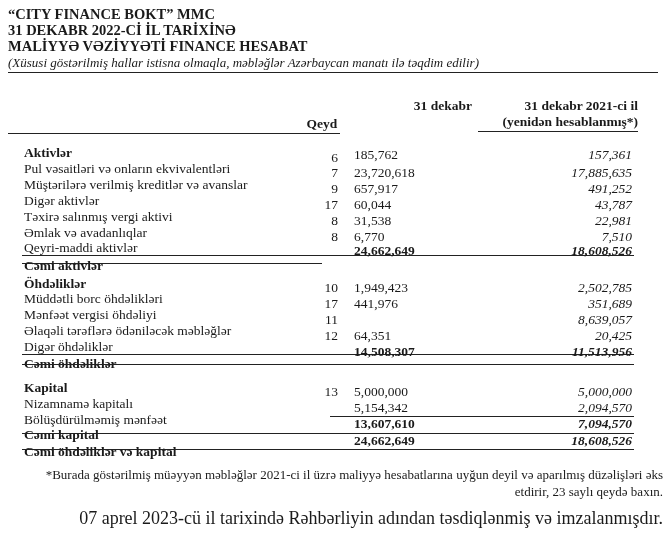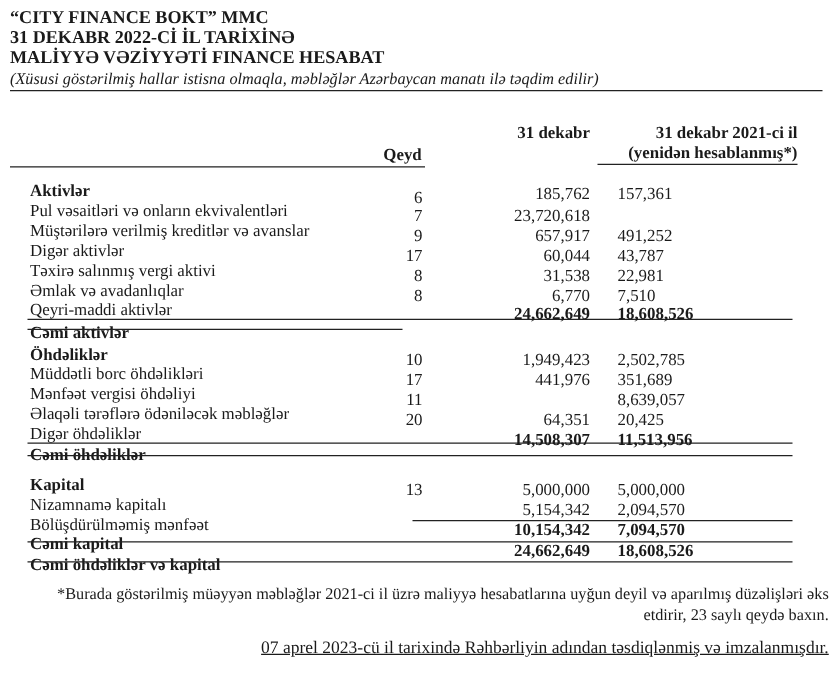--- a/index.html
+++ b/index.html
@@ -7,22 +7,22 @@
     width: 667px; height: 545px; overflow: hidden; position: relative;
     font-family: "Liberation Serif", serif; color: #1a1a1a;
   }
   .hdr { position: absolute; left: 8px; font-weight: bold; font-size: 14.5px; line-height: 17px; }
   .sub { position: absolute; left: 8px; top: 55px; font-style: italic; font-size: 13px; width: 650px;
          border-bottom: 1.5px solid #222; padding-bottom: 1px; }
   .colh { position: absolute; font-weight: bold; font-size: 13.5px; text-align: right; line-height: 16px; }
   .row { position: absolute; left: 24px; width: 608px; height: 17px; font-size: 13.5px; line-height: 17px; }
   .row .lbl { position: absolute; left: 0; top: 0; white-space: nowrap; }
   .row .note { position: absolute; left: 270px; width: 44px; text-align: right; top: 0; }
-  .row .v1 { position: absolute; left: 330px; width: 118px; text-align: right; top: 0; }
-  .row .v2 { position: absolute; left: 470px; width: 138px; text-align: left; top: 0; }
+  .row .v1 { position: absolute; left: 330px; width: 118px; top: 0; }
+  .row .v2 { position: absolute; left: 470px; width: 138px; text-align: right; top: 0; font-style: italic; }
   .bold { font-weight: bold; }
   .line { position: absolute; height: 0; border-top: 1.5px solid #222; }
   .foot { position: absolute; left: 8px; font-size: 13px; line-height: 17px; width: 655px; text-align: right; }
 </style>
 </head>
 <body>
 
 <div class="hdr" style="top:6px">“CITY FINANCE BOKT” MMC</div>
 <div class="hdr" style="top:22px">31 DEKABR 2022-Cİ İL TARİXİNƏ</div>
 <div class="hdr" style="top:38px">MALİYYƏ VƏZİYYƏTİ FINANCE HESABAT</div>
@@ -46,20 +46,21 @@
   <span class="note">6</span>
   <span class="v1" style="top:-3px">185,762</span>
   <span class="v2" style="top:-3px">157,361</span>
 </div>
 <div class="row" style="top:160px">
   <span class="lbl">Pul vəsaitləri və onların ekvivalentləri</span>
 </div>
 <div class="row" style="top:164px">
   <span class="note">7</span>
   <span class="v1">23,720,618</span>
+  <span class="v2">17,885,635</span>
 </div>
 <div class="row" style="top:176px">
   <span class="lbl">Müştərilərə verilmiş kreditlər və avanslar</span>
 </div>
 <div class="row" style="top:180px">
   <span class="note">9</span>
   <span class="v1">657,917</span>
   <span class="v2">491,252</span>
 </div>
 <div class="row" style="top:192px">
@@ -118,21 +119,21 @@
   <span class="lbl">Mənfəət vergisi öhdəliyi</span>
 </div>
 <div class="row" style="top:311px">
   <span class="note">11</span>
   <span class="v2">8,639,057</span>
 </div>
 <div class="row" style="top:322px">
   <span class="lbl">Əlaqəli tərəflərə ödəniləcək məbləğlər</span>
 </div>
 <div class="row" style="top:327px">
-  <span class="note">20</span>
+  <span class="note">12</span>
   <span class="v1">64,351</span>
   <span class="v2">20,425</span>
 </div>
 <div class="row" style="top:338px">
   <span class="lbl">Digər öhdəliklər</span>
 </div>
 <div class="line" style="left:22px; top:354px; width:612px;"></div>
 <div class="row bold" style="top:355px">
   <span class="lbl">Cəmi öhdəliklər</span>
   <span class="v1" style="top:-12px; font-weight:bold">14,508,307</span>
@@ -153,30 +154,30 @@
 </div>
 <div class="row" style="top:399px">
   <span class="v1">5,154,342</span>
   <span class="v2">2,094,570</span>
 </div>
 <div class="row" style="top:411px">
   <span class="lbl">Bölüşdürülməmiş mənfəət</span>
 </div>
 <div class="line" style="left:330px; top:416px; width:304px;"></div>
 <div class="row bold" style="top:415px">
-  <span class="v1" style="font-weight:bold">10,154,342</span>
+  <span class="v1" style="font-weight:bold">13,607,610</span>
   <span class="v2" style="font-weight:bold">7,094,570</span>
 </div>
 <div class="row bold" style="top:426px">
   <span class="lbl">Cəmi kapital</span>
 </div>
 <div class="line" style="left:22px; top:433px; width:612px;"></div>
 <div class="row bold" style="top:432px">
   <span class="v1" style="font-weight:bold">24,662,649</span>
   <span class="v2" style="font-weight:bold">18,608,526</span>
 </div>
 <div class="row bold" style="top:443px">
   <span class="lbl">Cəmi öhdəliklər və kapital</span>
 </div>
 <div class="line" style="left:22px; top:449px; width:612px;"></div>
 
 <div class="foot" style="top:466px">*Burada göstərilmiş müəyyən məbləğlər 2021-ci il üzrə maliyyə hesabatlarına uyğun deyil və aparılmış düzəlişləri əks etdirir, 23 saylı qeydə baxın.</div>
-<div class="foot" style="top:510px; font-size:14px;text-decoration:underline;">07 aprel 2023-cü il tarixində Rəhbərliyin adından təsdiqlənmiş və imzalanmışdır.</div>
+<div class="foot" style="top:510px; font-size:18px;">07 aprel 2023-cü il tarixində Rəhbərliyin adından təsdiqlənmiş və imzalanmışdır.</div>
 
 </body></html>

